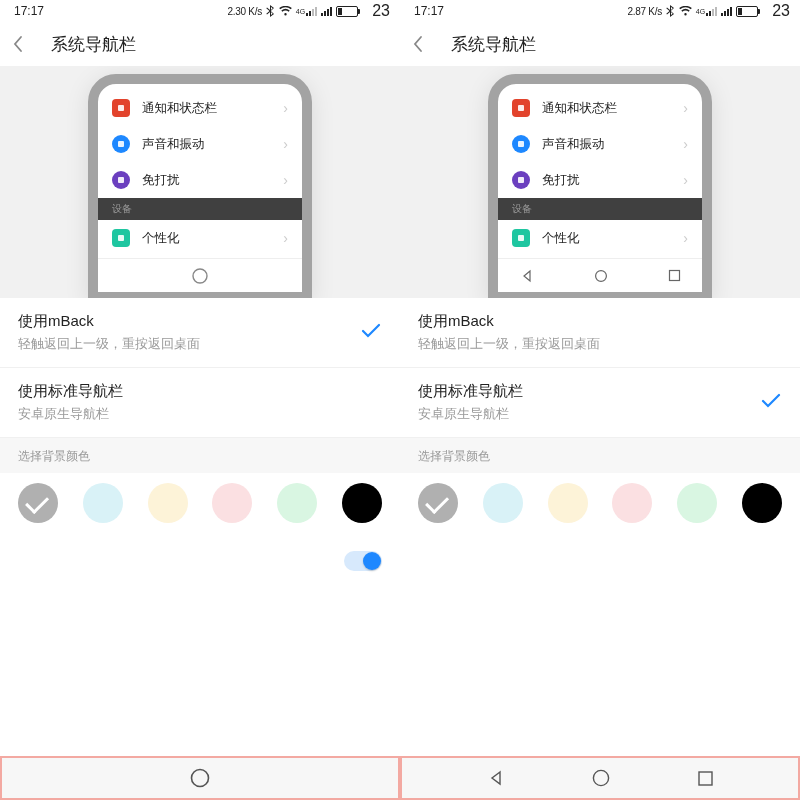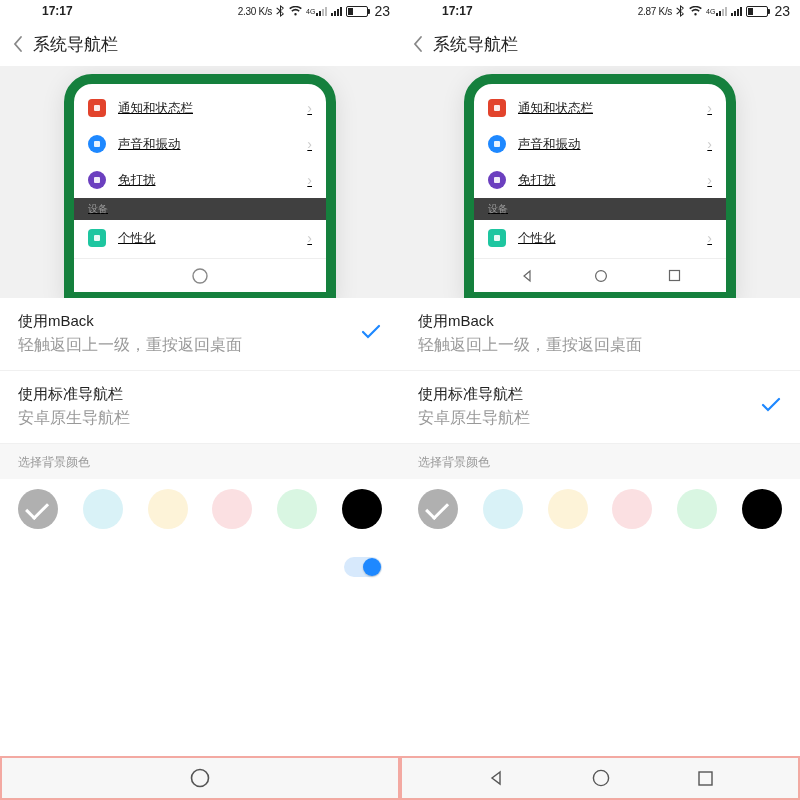--- a/index.html
+++ b/index.html
@@ -22,60 +22,59 @@
     
     .status-bar {
       height: 22px;
       display: flex;
       align-items: center;
       justify-content: space-between;
       padding: 0 10px 0 14px;
       font-size: 12px;
       color: #222;
     }
-    .status-left { font-weight: 700; margin-left: 28px; }
+    .status-left { font-weight: 400; }
     .status-right {
       display: flex;
       align-items: center;
       gap: 4px;
       font-size: 11px;
     }
     .status-right .speed { font-size: 10px; letter-spacing: -0.3px; }
     .status-icon { display: inline-flex; align-items: center; }
     
     .title-bar {
       height: 44px;
       display: flex;
       align-items: center;
       padding: 0 12px;
-      gap: 10px;
+      gap: 28px;
       border-bottom: none;
     }
     .back-chevron { color: #888; display: flex; }
     .title-text { font-size: 17px; color: #222; }
     
     .preview-zone {
       background: #f1f1f1;
       height: 232px;
       position: relative;
       overflow: hidden;
       flex-shrink: 0;
     }
     .phone-mock {
       position: absolute;
       left: 50%;
       bottom: -4px;
       transform: translateX(-50%);
-      width: 272px;
+      width: 224px;
       background: #fff;
       border-radius: 28px 28px 0 0;
-      border: 10px solid #15803d;
+      border: 10px solid #a3a3a3;
       box-shadow: 0 4px 24px rgba(0,0,0,0.1);
       padding: 6px 0 0 0;
-      text-decoration: underline;
     }
     .mock-row {
       display: flex;
       align-items: center;
       height: 36px;
       padding: 0 14px;
       gap: 12px;
     }
     .mock-icon-circle {
       width: 18px; height: 18px; border-radius: 50%;
@@ -112,21 +111,21 @@
     
     .option-row {
       padding: 14px 18px;
       border-bottom: 1px solid #f0f0f0;
       display: flex;
       align-items: center;
       justify-content: space-between;
     }
     .option-text {}
     .option-title { font-size: 15px; color: #222; margin-bottom: 4px; }
-    .option-desc { font-size: 16px; color: #999; }
+    .option-desc { font-size: 13px; color: #999; }
     .check-mark { color: #1e88ff; display: none; }
     .option-row.selected .check-mark { display: block; }
     
     .section-header {
       background: #f7f7f7;
       padding: 10px 18px 8px;
       font-size: 12px;
       color: #999;
     }
     
@@ -186,21 +185,21 @@
     .signal-bars i { width: 2px; background: #222; display: block; }
     .battery-box {
       width: 22px; height: 11px; border: 1px solid #222; border-radius: 2px;
       position: relative; display: inline-flex; align-items: center; padding: 1px;
     }
     .battery-box::after {
       content: ""; position: absolute; right: -3px; top: 2px;
       width: 2px; height: 5px; background: #222; border-radius: 0 1px 1px 0;
     }
     .battery-fill { width: 23%; height: 100%; background: #222; }
-    .battery-label { font-size: 14px; margin-left: 2px; }
+    .battery-label { font-size: 16px; margin-left: 10px; }
   </style>
 </head>
 <body>
 
 <div class="pane" id="pane-0">
     <div class="status-bar">
     <span class="status-left">17:17</span>
     <span class="status-right">
   <span class="speed">2.30 K/s</span>
   <span class="status-icon">

